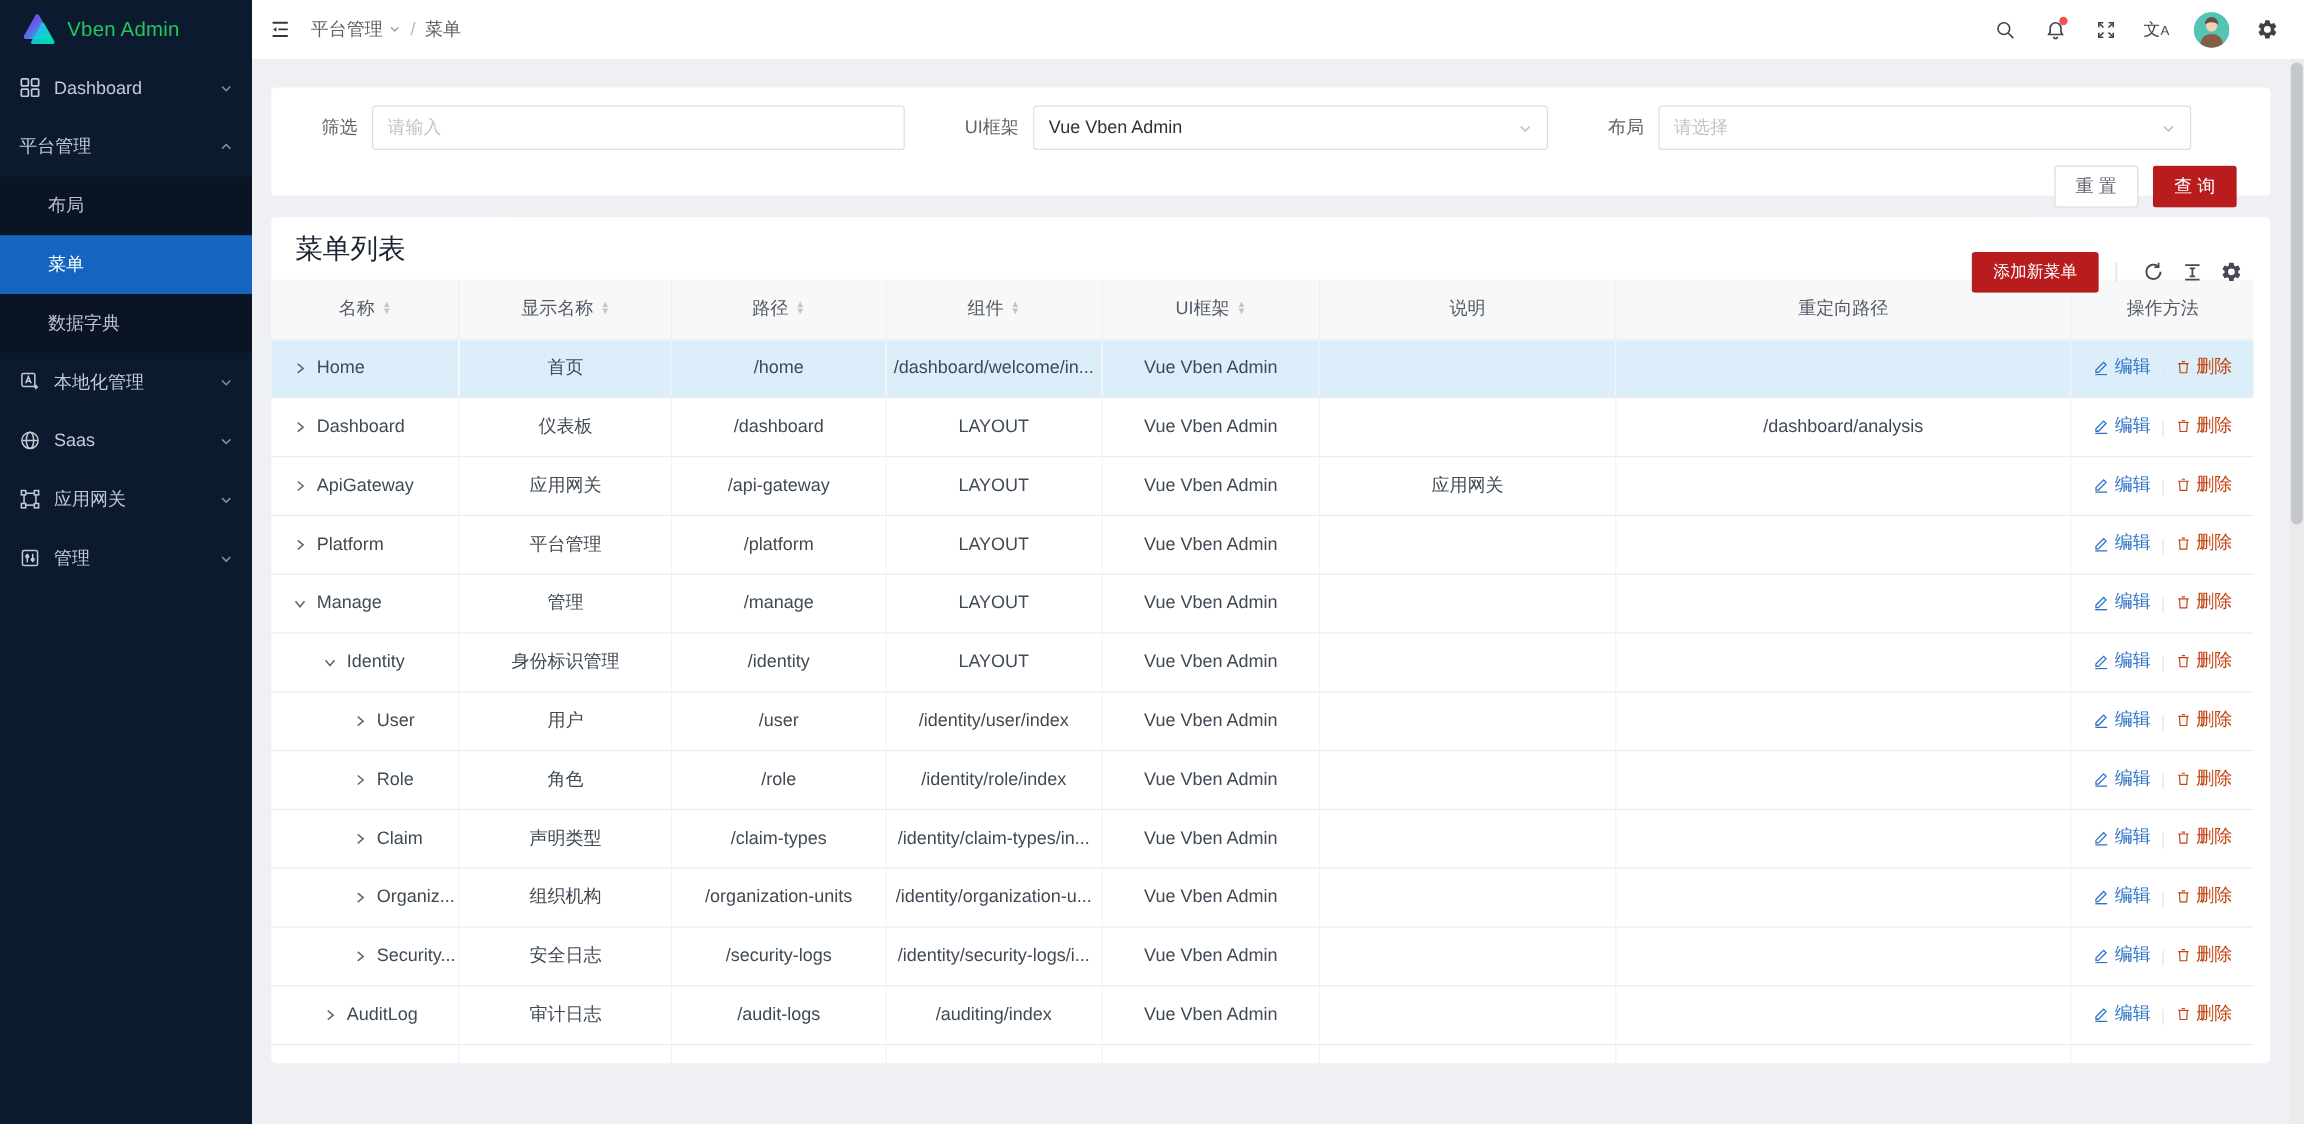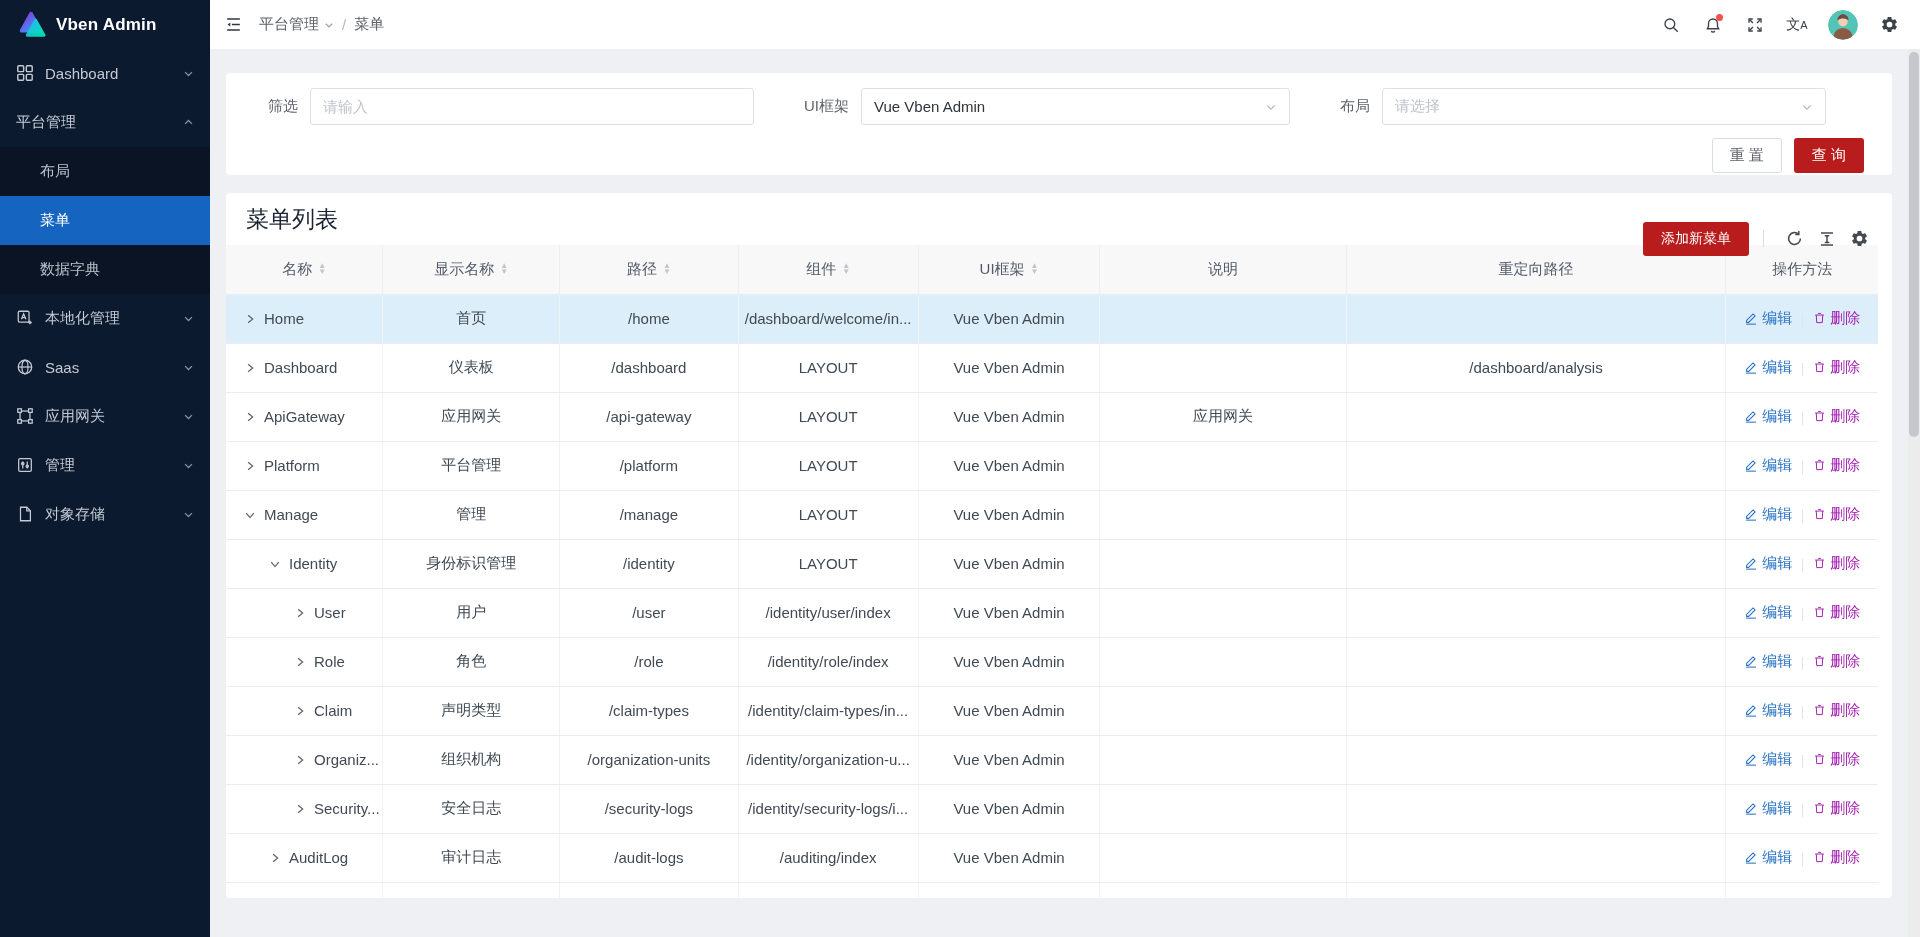--- a/index.html
+++ b/index.html
@@ -3,21 +3,21 @@
 <meta charset="utf-8">
 <style>
   * { margin:0; padding:0; box-sizing:border-box; }
   html,body { width:1920px; height:937px; overflow:hidden;
     font-family:"Liberation Sans", sans-serif; background:#eef0f4; }
 
   
   .sidebar { position:absolute; left:0; top:0; bottom:0; width:210px;
     background:#0c1a2f; z-index:20; }
   .logo { height:49px; display:flex; align-items:center; gap:10px; padding-left:16px; cursor:pointer; }
-  .logo .app-title { color:#ffffff; font-size:17px; font-weight:bold; letter-spacing:.2px; }
+  .logo .app-title { color:#22c55e; font-size:17px; font-weight:normal; letter-spacing:.2px; }
   .mi { height:49px; display:flex; align-items:center; padding:0 16px; color:#c3cad4;
     font-size:15px; cursor:pointer; }
   .mi .ico { width:19px; height:19px; margin-right:10px; display:inline-flex; color:#c3cad4; }
   .mi .lbl { flex:0 1 auto; }
   .mi .chev { margin-left:auto; display:inline-flex; color:#8893a1; }
   .submenu { background:#0a1424; }
   .smi { height:49px; display:flex; align-items:center; padding-left:40px; color:#b9c1cb;
     font-size:15px; cursor:pointer; }
   .smi.active { background:#1565c0; color:#fff; }
 
@@ -36,21 +36,21 @@
   .badge-dot { position:absolute; top:6px; right:7px; width:7px; height:7px; border-radius:50%;
     background:#f5504e; }
   .trans-icon { font-size:14px; color:#3d4247; }
   .trans-icon small { font-size:11px; }
   .avatar { width:30px; height:30px; border-radius:50%; overflow:hidden; cursor:pointer; margin:0 6px; }
 
   
   .main { position:absolute; left:210px; top:49px; right:12px; bottom:0; padding:24px 16px 0 16px; }
   .card { background:#fff; border-radius:4px; }
 
-  .filter-card { height:102px; padding-top:15px; }
+  .filter-card { height:90px; padding-top:15px; }
   .filter-row { display:flex; gap:50px; padding:0 66px 0 42px; }
   .field { flex:1; display:flex; align-items:center; gap:12px; min-width:0; }
   .field label { font-size:15px; color:#5f646b; white-space:nowrap; }
   .txt-input, .select { flex:1; height:37px; border:1px solid #dcdfe6; border-radius:3px;
     font-size:15px; padding:0 12px; background:#fff; }
   .txt-input { color:#2f3438; outline:none; }
   .txt-input::placeholder { color:#c0c4cc; }
   .select { display:flex; align-items:center; cursor:pointer; }
   .select .sel-val { flex:1; color:#2f3438; white-space:nowrap; overflow:hidden; }
   .select .sel-val.placeholder { color:#c0c4cc; }
@@ -81,21 +81,21 @@
   tbody td { height:49px; text-align:center; font-size:15px; color:#404a54;
     border-bottom:1px solid #e9edf1; border-right:1px solid #f0f2f4;
     white-space:nowrap; overflow:hidden; }
   tbody td:last-child { border-right:none; }
   tr.hl td { background:#dceef9; }
   .c-name { text-align:left !important; }
   .name-wrap { display:flex; align-items:center; gap:8px; }
   .toggle { display:inline-flex; color:#5f6670; cursor:pointer; flex:0 0 auto; }
   .act-link { display:inline-flex; align-items:center; gap:4px; cursor:pointer; font-size:15px; }
   .act-link.edit { color:#2a72c5; }
-  .act-link.del { color:#a21caf; }
+  .act-link.del { color:#c2410c; }
   .vd { display:inline-block; width:1px; height:13px; background:#e0e4e9; margin:0 10px;
     vertical-align:-2px; }
 
   
   .scrollbar { position:absolute; right:0; top:49px; bottom:0; width:12px; background:#ececec; }
   .scrollbar .thumb { position:absolute; top:3px; left:1px; right:1px; height:385px;
     background:#c4c7cb; border-radius:6px; }
 </style>
 </head>
 <body>
@@ -200,34 +200,20 @@
     <div class="mi">
       <span class="ico">
         <svg width="18" height="18" viewBox="0 0 20 20" fill="none" stroke="currentColor" stroke-width="1.4">
           <rect x="3" y="3" width="14" height="14" rx="1.5"></rect>
           <path d="M7.5 6v8M12.5 6v8"></path>
             <circle cx="7.5" cy="8.5" r="1.3"></circle>
             <circle cx="12.5" cy="11.5" r="1.3"></circle>
         </svg>
         </span>
       <span class="lbl">管理</span>
-      <span class="chev">
-        <svg width="11" height="11" viewBox="0 0 16 16" fill="none" stroke="currentColor" stroke-width="1.8">
-            <path d="M3 6l5 5 5-5"></path>
-          </svg>
-        </span>
-    </div>
-    <div class="mi">
-      <span class="ico">
-        <svg width="18" height="18" viewBox="0 0 20 20" fill="none" stroke="currentColor" stroke-width="1.4">
-          <path d="M5 2.5h7l4 4v11H5z"></path>
-            <path d="M12 2.5v4h4"></path>
-        </svg>
-        </span>
-      <span class="lbl">对象存储</span>
       <span class="chev">
         <svg width="11" height="11" viewBox="0 0 16 16" fill="none" stroke="currentColor" stroke-width="1.8">
             <path d="M3 6l5 5 5-5"></path>
           </svg>
         </span>
     </div>
   </nav>
 </aside>
 
 <header class="header">

